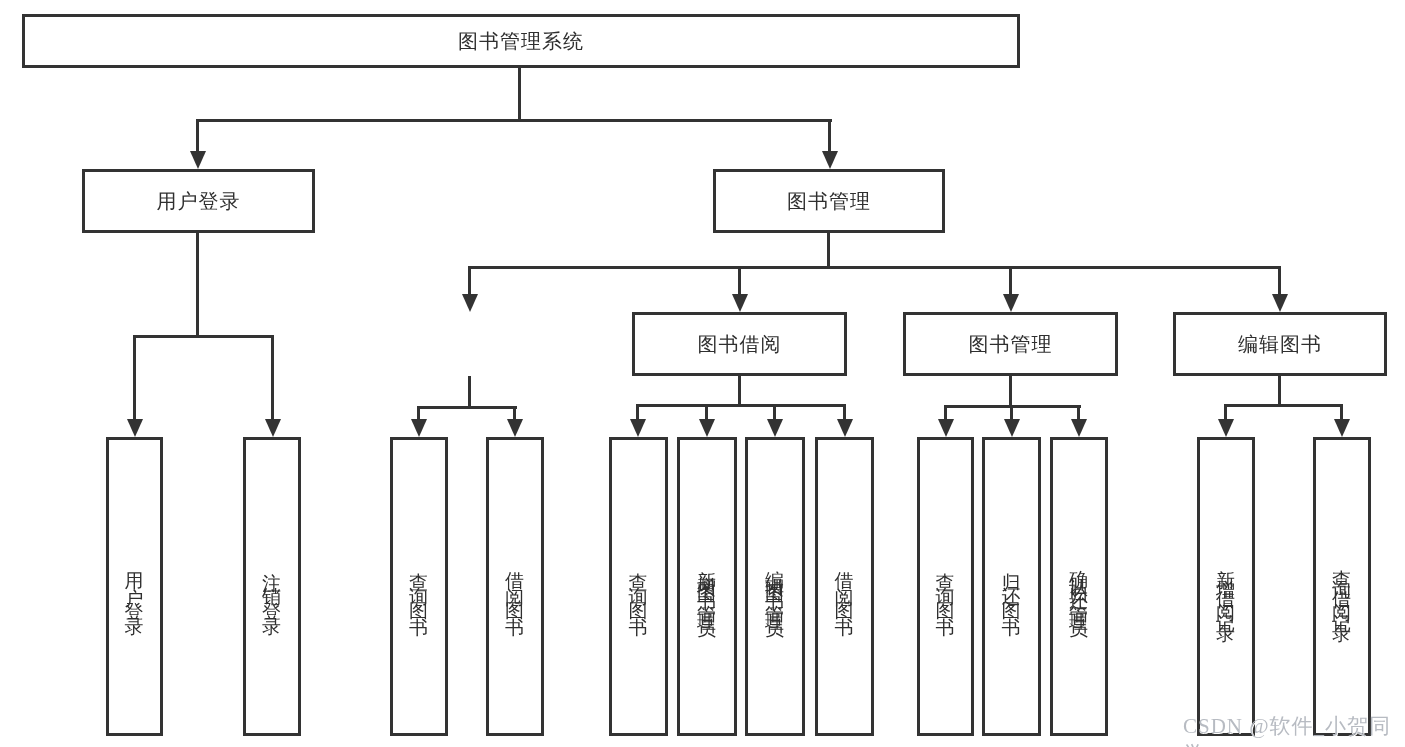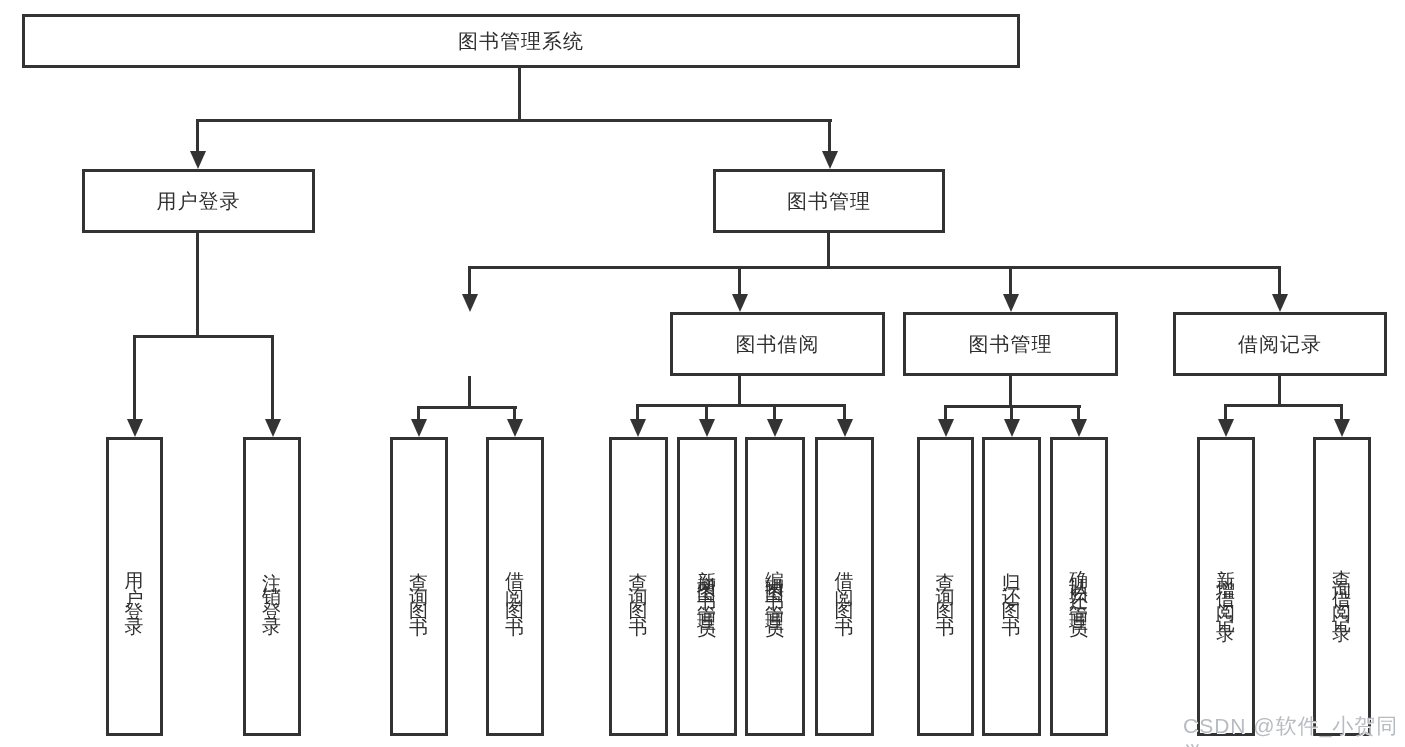--- a/index.html
+++ b/index.html
@@ -1,18 +1,18 @@
 <!DOCTYPE html>
 <html><head>
 <meta charset="utf-8">
 <style>
   html,body{margin:0;padding:0;background:#fff;}
   #canvas{
     position:relative;width:1405px;height:747px;background:#ffffff;overflow:hidden;
-    font-family:Liberation Sans, sans-serif;color:#2f2f2f;
+    font-family:Liberation Serif, serif;color:#2f2f2f;
   }
   .box{
     position:absolute;box-sizing:border-box;border:3px solid #333333;background:#ffffff;
     display:flex;align-items:center;justify-content:center;
   }
   .h-label{font-size:20px;letter-spacing:1px;color:#2f2f2f;}
   .v-box{display:flex;align-items:center;justify-content:center;}
   .v-text{
     writing-mode:vertical-rl;text-orientation:mixed;
     font-size:19px;color:#2f2f2f;line-height:1;white-space:nowrap;
@@ -58,23 +58,23 @@
   <div class="hline" style="left:468px;top:266px;width:813px;"></div>
   <div class="vline" style="left:468px;top:266px;height:30px;"></div>
   <div class="arrow" style="left:462px;top:294px;"></div>
   <div class="vline" style="left:738px;top:266px;height:30px;"></div>
   <div class="arrow" style="left:732px;top:294px;"></div>
   <div class="vline" style="left:1009px;top:266px;height:30px;"></div>
   <div class="arrow" style="left:1003px;top:294px;"></div>
   <div class="vline" style="left:1278px;top:266px;height:30px;"></div>
   <div class="arrow" style="left:1272px;top:294px;"></div>
 
-  <div class="box h-label" style="left:632px;top:312px;width:215px;height:64px;margin-left:38px;">图书借阅</div>
+  <div class="box h-label" style="left:632px;top:312px;width:215px;height:64px;">图书借阅</div>
   <div class="box h-label" style="left:903px;top:312px;width:215px;height:64px;">图书管理</div>
-  <div class="box h-label" style="left:1173px;top:312px;width:214px;height:64px;">借阅记录</div>
+  <div class="box h-label" style="left:1173px;top:312px;width:214px;height:64px;">编辑图书</div>
 
   <div class="vline" style="left:468px;top:376px;height:32px;"></div>
   <div class="hline" style="left:417px;top:406px;width:100px;"></div>
   <div class="vline" style="left:417px;top:406px;height:15px;"></div>
   <div class="arrow" style="left:411px;top:419px;"></div>
   <div class="vline" style="left:513px;top:406px;height:15px;"></div>
   <div class="arrow" style="left:507px;top:419px;"></div>
 
   <div class="vline" style="left:738px;top:376px;height:30px;"></div>
   <div class="hline" style="left:636px;top:404px;width:210px;"></div>

